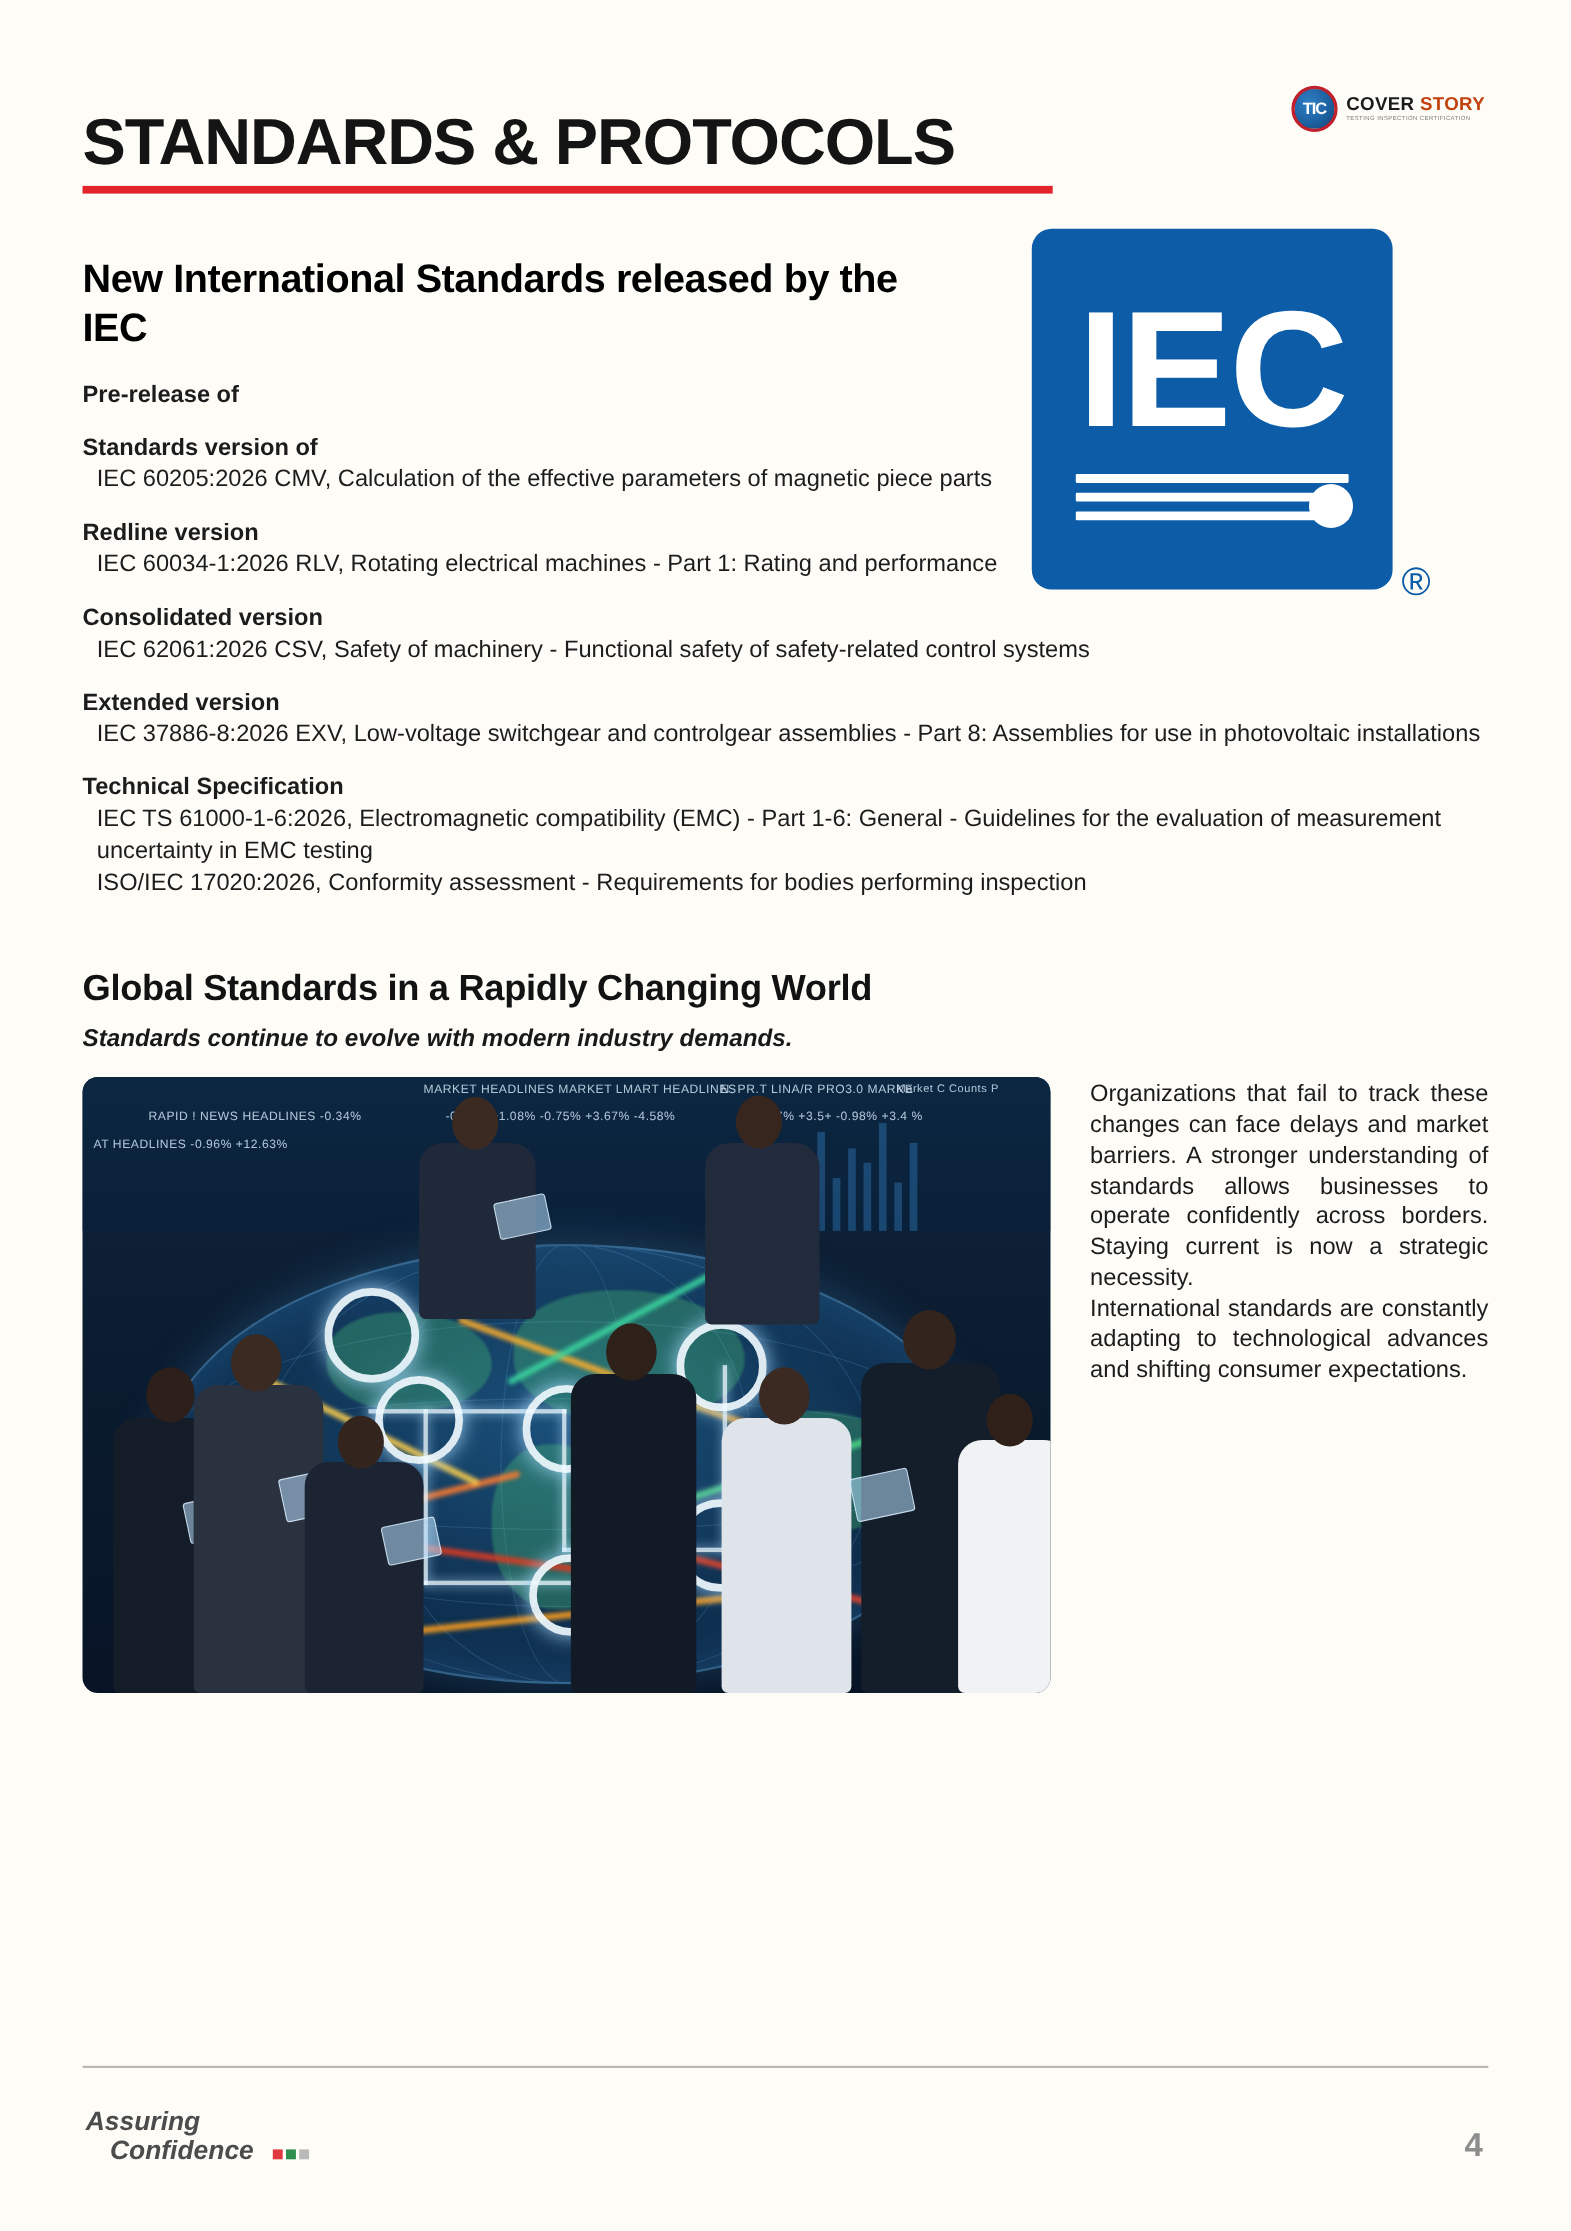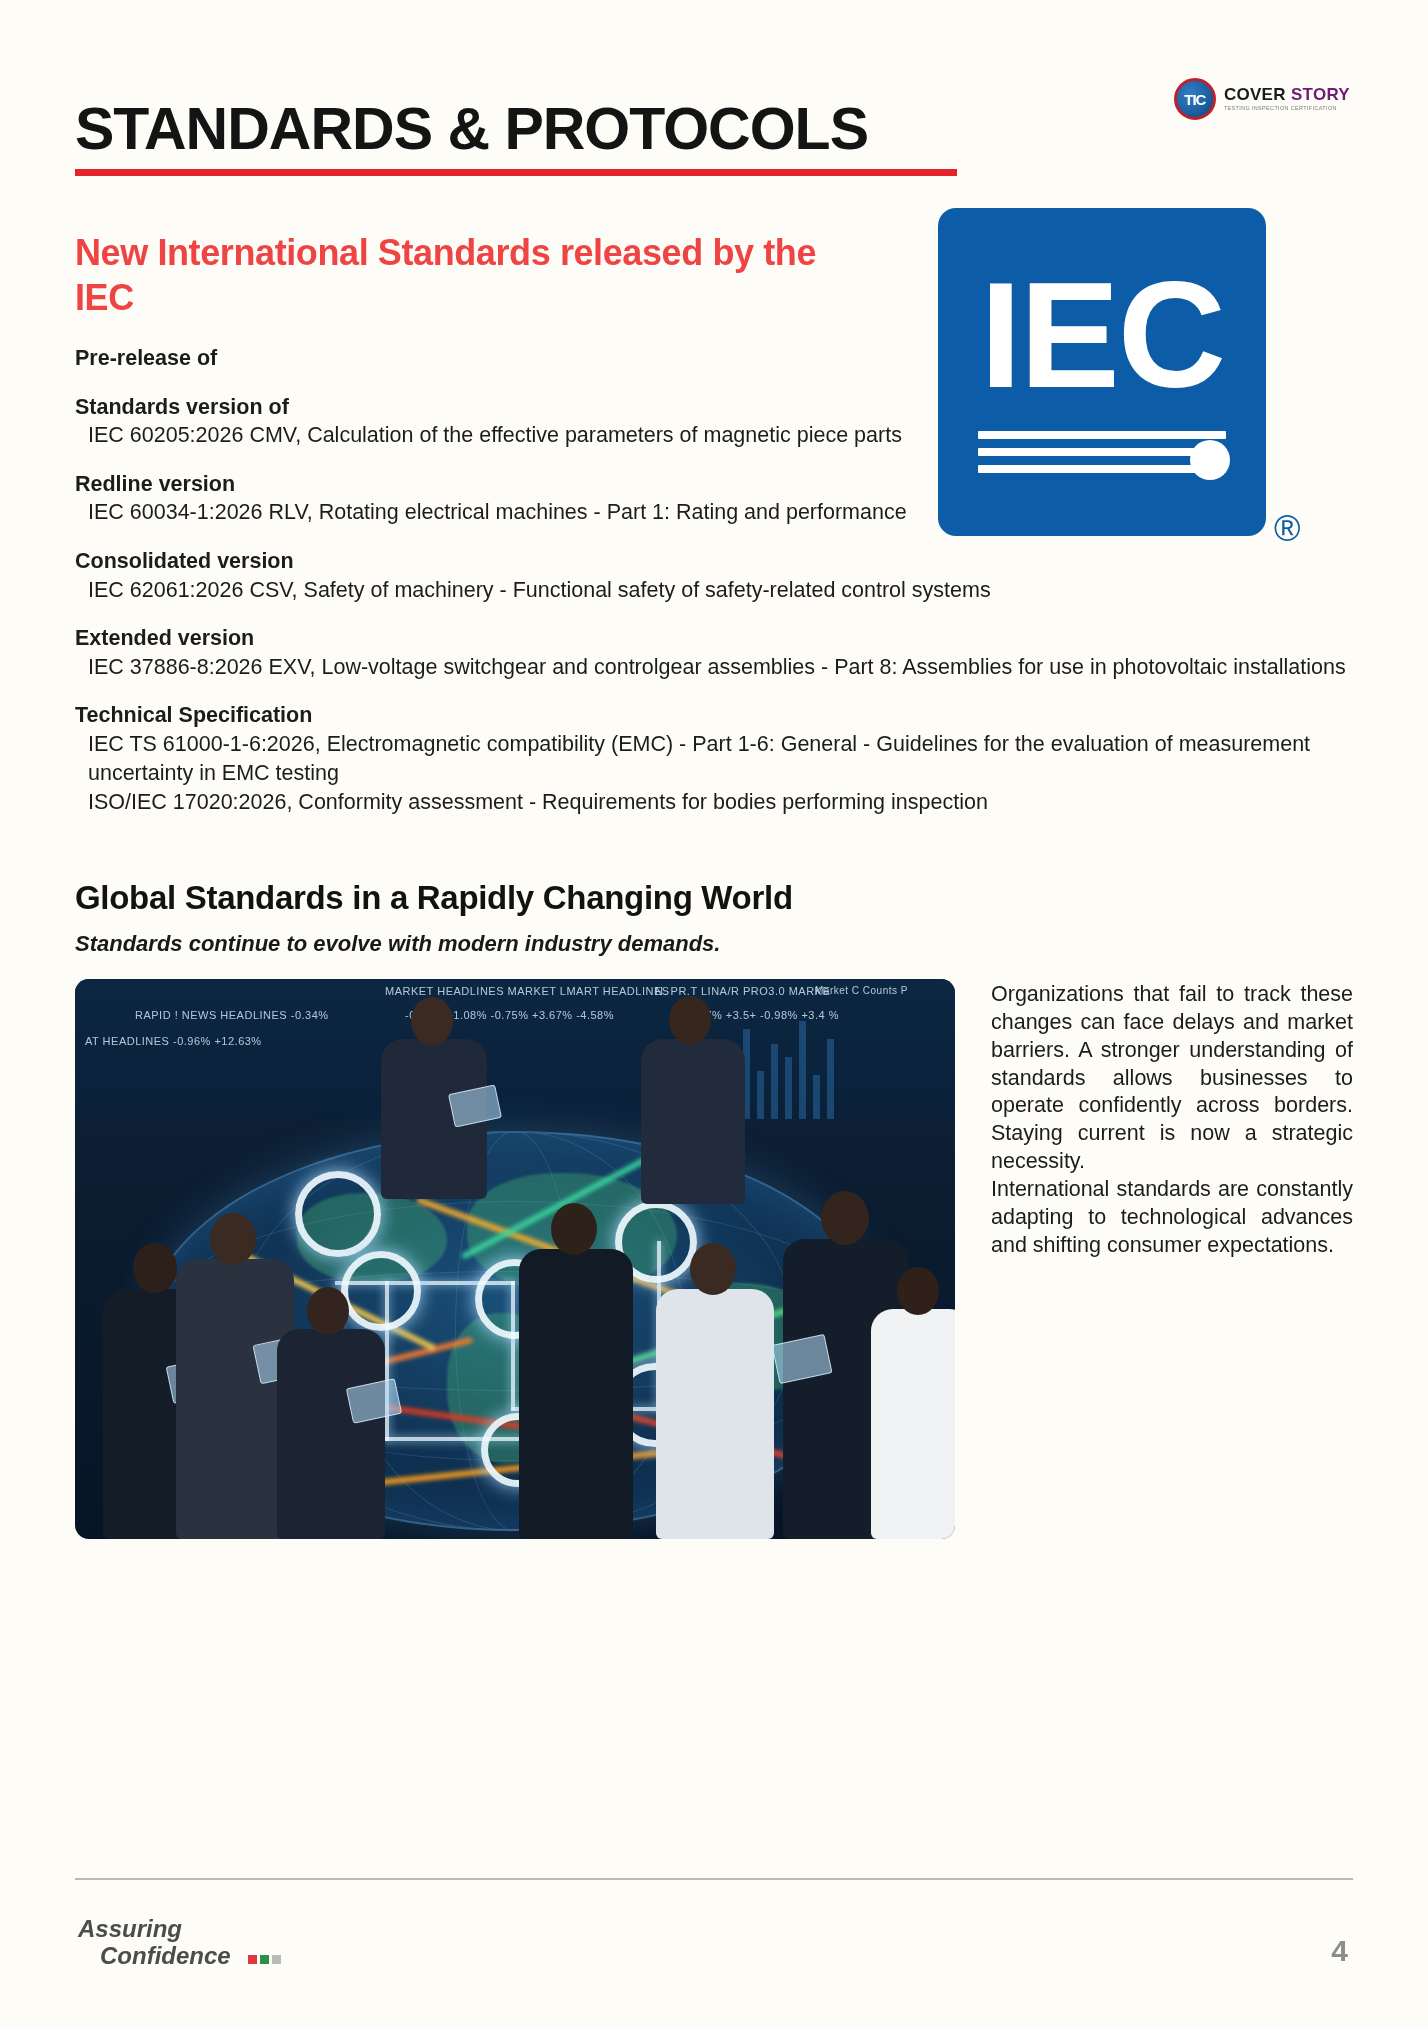--- a/index.html
+++ b/index.html
@@ -44,21 +44,21 @@
     letter-spacing: -1px;
     font-family: "Liberation Sans", sans-serif;
   }
   .brand-text { line-height: 1.05; }
   .brand-cover {
     font-size: 17px;
     font-weight: bold;
     letter-spacing: .3px;
   }
   .brand-cover .c1 { color: #1b1b1b; }
-  .brand-cover .c2 { color: #701a75; }
+  .brand-cover .c2 { color: #c2410c; }
   .brand-tag {
     font-size: 5.4px;
     color: #7b7b7b;
     letter-spacing: .4px;
     margin-top: 2px;
   }
 
   
   .main-title {
     font-size: 59px;
@@ -78,21 +78,21 @@
   .sec1 {
     margin-top: 54px;
     position: relative;
   }
   .sec1-heading {
     font-size: 36px;
     font-weight: bold;
     line-height: 1.25;
     letter-spacing: -.4px;
     width: 760px;
-    color: #ef4444;
+    color: #000000;
   }
 
   .iec-logo {
     position: absolute;
     right: 55px;
     top: -22px;
     width: 360px;
     height: 330px;
   }
   .iec-box {

